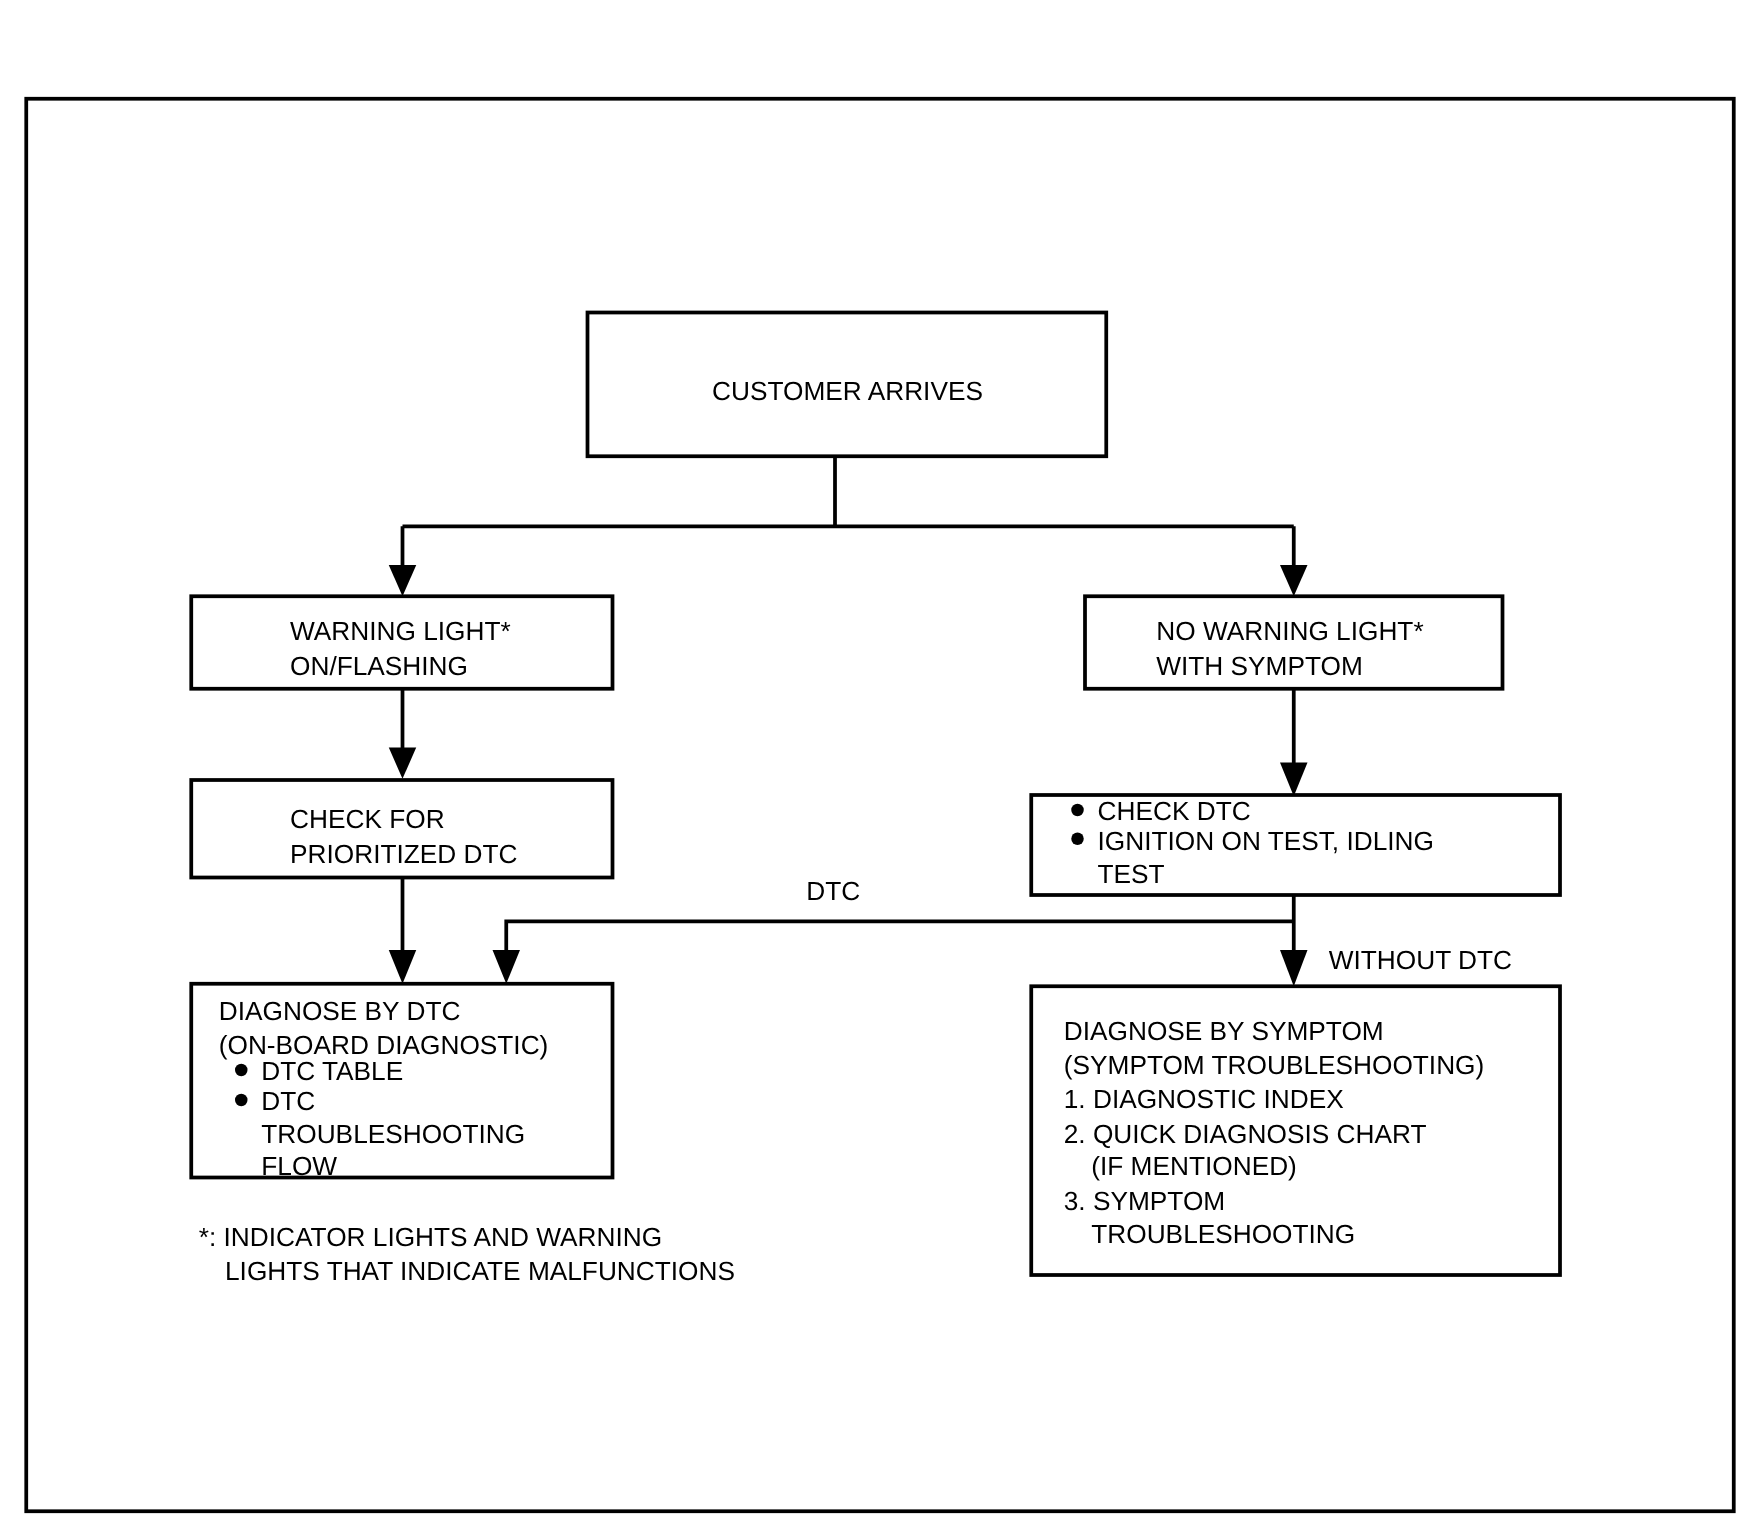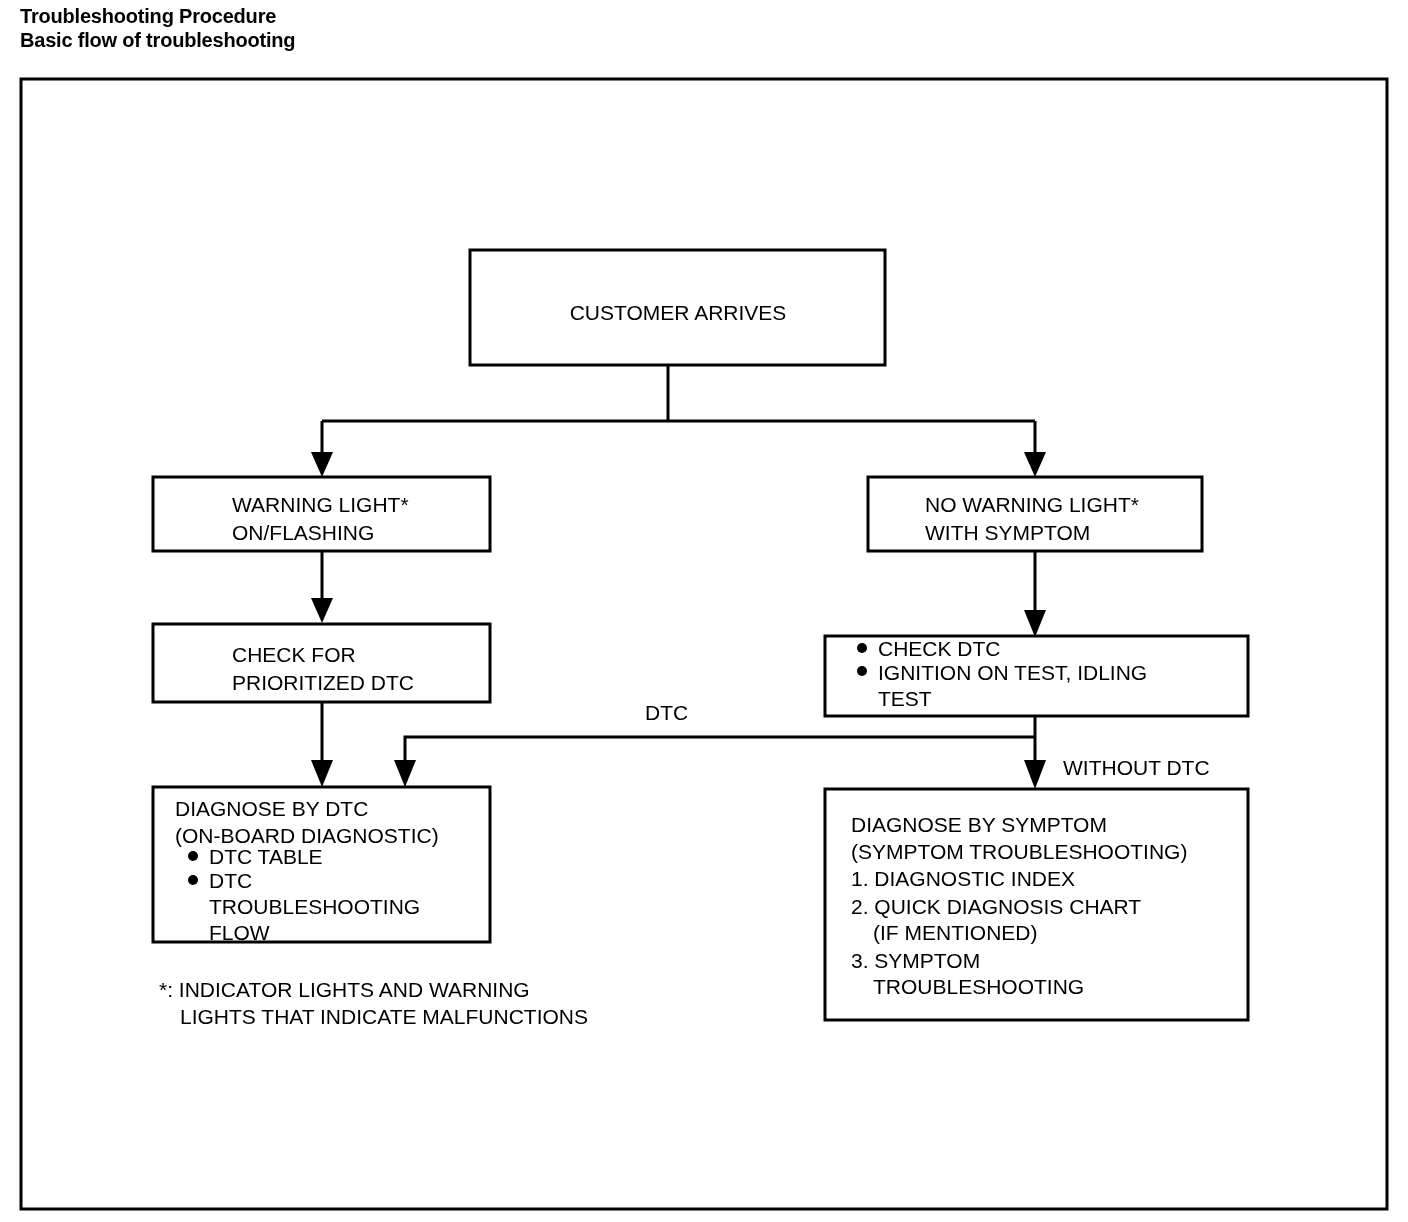--- a/index.html
+++ b/index.html
@@ -69,24 +69,20 @@
   .note-text {
     font-size: 21px;
   }
   .bullet-dot { fill: #000000; }
 </style>
 </head>
 <body>
 
 <div id="page">
 
-  <div class="title-block">
-    <span class="title-line">Troubleshooting Procedure</span>
-    <span class="title-line">Basic flow of troubleshooting</span>
-  </div>
 
   <svg class="flow" viewBox="0 0 1408 1222">
 
     <rect class="frame" x="21" y="79" width="1366" height="1130"></rect>
 
     <rect class="box" x="470" y="250" width="415" height="115"></rect>
     <text class="box-text-center" x="678" y="320">CUSTOMER ARRIVES</text>
 
     <path class="conn" d="M 668 365 L 668 421 M 322 421 L 1035 421 M 322 421 L 322 452 M 1035 421 L 1035 452"></path>
     <polygon class="arrowhead" points="311,452 333,452 322,477"></polygon>

